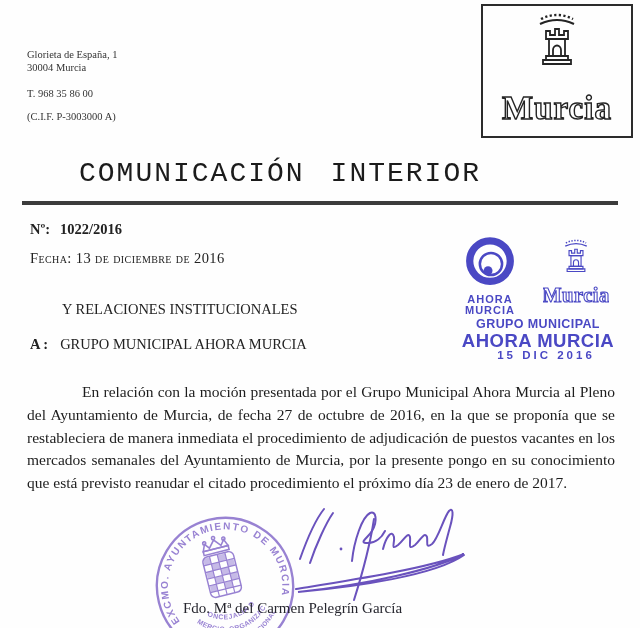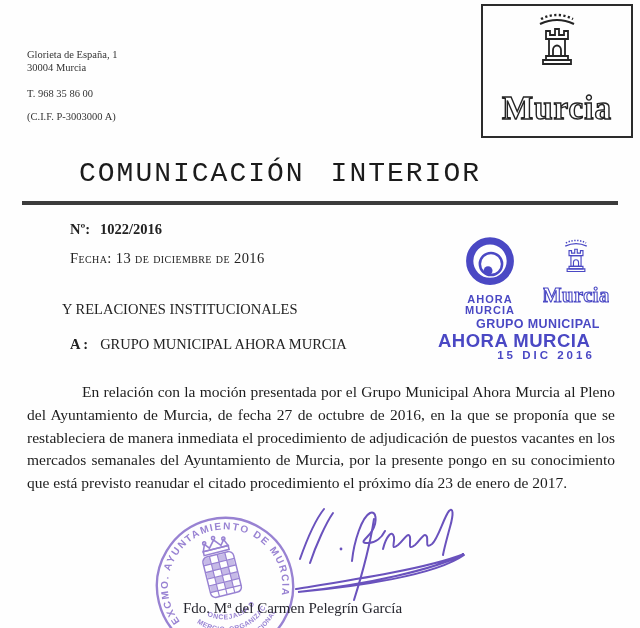--- a/index.html
+++ b/index.html
@@ -16,40 +16,40 @@
   .cif{left:27px;top:111px;font-size:10.5px;color:#333;}
   .logo-box{left:481px;top:4px;width:152px;height:134px;border:2px solid #2c2c2c;box-sizing:border-box;}
 
   
   .doc-title{left:0;top:158px;width:560px;text-align:center;font-size:28px;
     letter-spacing:2px;color:#1b1b1b;white-space:nowrap;font-family:Liberation Mono, monospace;}
   .doc-title .wordgap{display:inline-block;width:26px;}
   .title-rule{left:22px;top:201px;width:596px;height:4px;background:#3c3c3c;}
 
   
-  .meta-line{left:30px;font-size:14.5px;color:#222;margin-left:40px;}
+  .meta-line{left:30px;font-size:14.5px;color:#222;}
   .meta-label{font-weight:bold;}
   .num-line{top:221px;font-weight:bold;}
   .num-line .val{margin-left:10px;}
   .date-line{top:250px;font-weight:normal;font-variant:small-caps;letter-spacing:.4px;}
   .from-line{top:283px;}
   .from-line .meta-label{margin-right:10px;}
   .from-l2{left:62px;top:301px;font-size:14.5px;color:#222;}
   .to-line{top:336px;}
   .to-line .meta-label{margin-right:12px;}
 
   
   .blue{color:var(--accent-blue,#4a48c4);}
   .ahora-logo{left:461px;top:235px;}
   .ahora-logo-caption{left:449px;top:294px;width:82px;text-align:center;
     font-family:"Liberation Sans",sans-serif;font-weight:bold;font-size:11px;line-height:11px;letter-spacing:1px;}
   .murcia-blue-logo{left:543px;top:236px;}
   .grupo-line{left:438px;top:317px;width:200px;text-align:center;
     font-family:"Liberation Sans",sans-serif;font-weight:bold;font-size:12.5px;letter-spacing:.4px;}
-  .ahora-big-line{left:438px;top:330px;width:200px;text-align:left;
+  .ahora-big-line{left:438px;top:330px;width:200px;text-align:center;
     font-family:"Liberation Sans",sans-serif;font-weight:bold;font-size:18.5px;letter-spacing:.5px;}
   .date-stamp{left:446px;top:349px;width:200px;text-align:center;
     font-family:"Liberation Sans",sans-serif;font-weight:bold;font-size:11.5px;letter-spacing:3px;}
 
   
   .body-par{left:27px;top:381px;width:588px;font-size:15.5px;line-height:22.8px;
     text-align:justify;text-indent:55px;color:#1d1d1d;}
 
   
   .round-stamp{left:151px;top:512px;}

